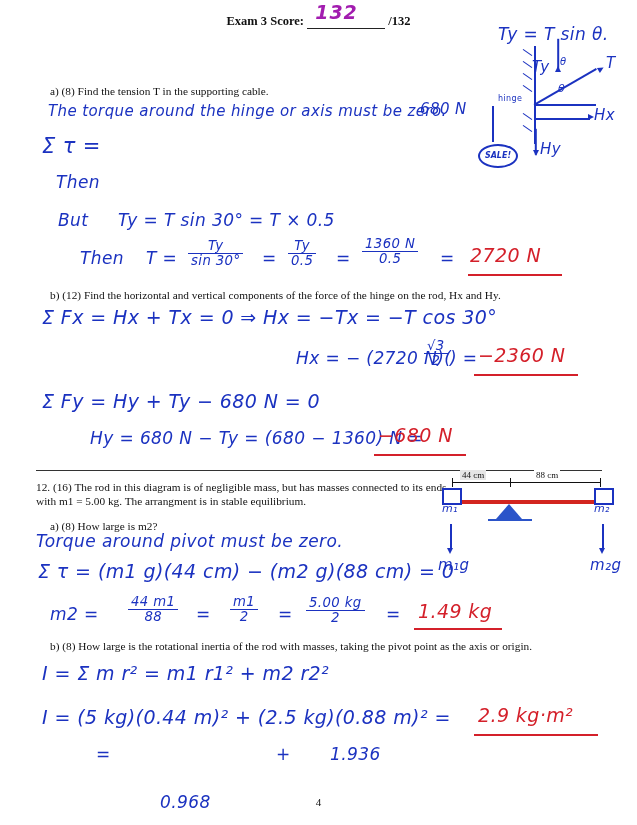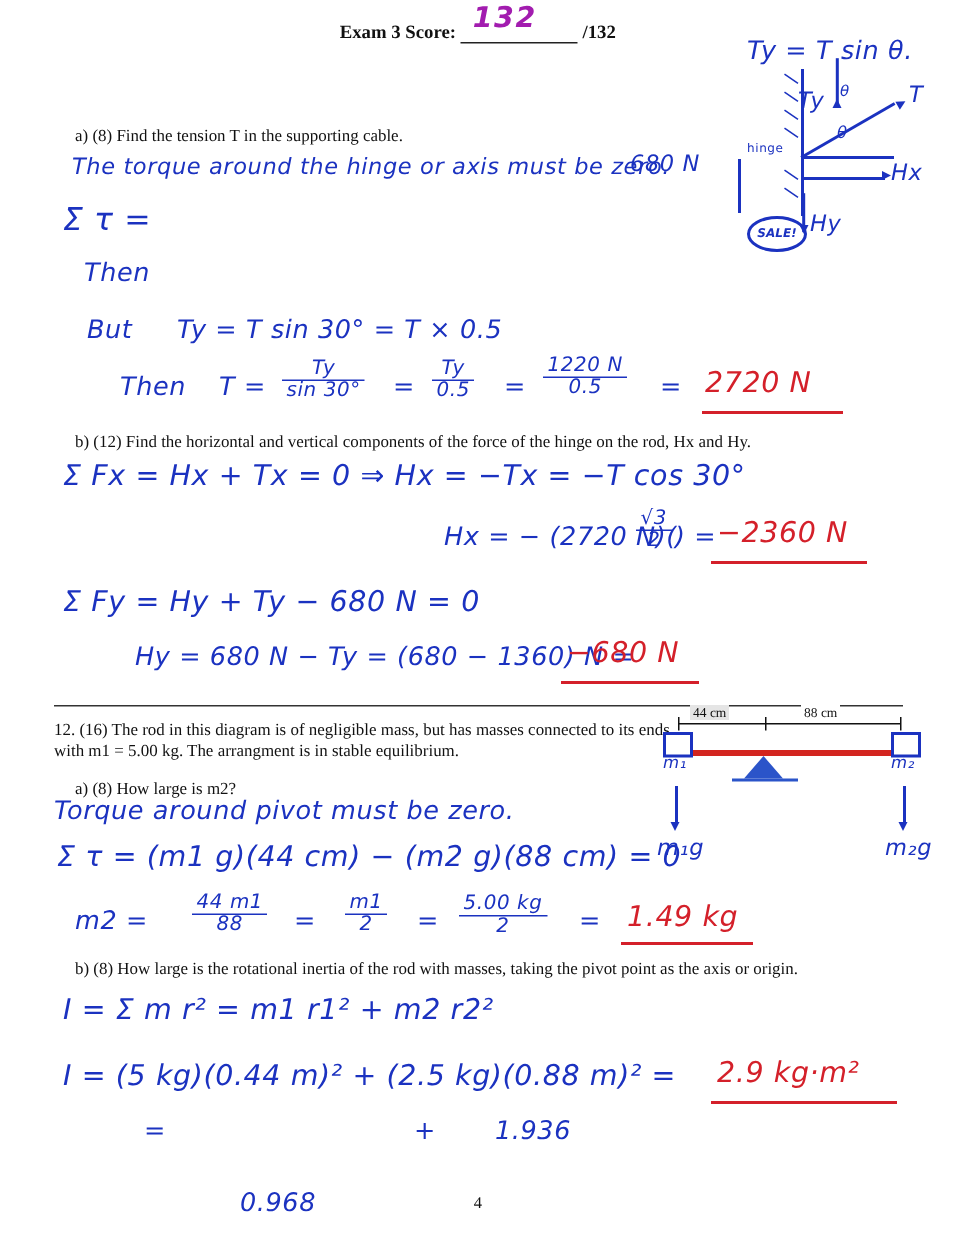--- a/index.html
+++ b/index.html
@@ -90,21 +90,21 @@
   .arrow-head{
     position:absolute;width:0;height:0;
     border-left:6px solid #1b32c0;
     border-top:3.4px solid transparent;
     border-bottom:3.4px solid transparent;
   }
   .sale{
     position:absolute;left:48px;top:116px;width:36px;height:20px;
     border:2px solid #1b32c0;border-radius:50%;
     font-family:"DejaVu Sans", sans-serif;font-size:8px;color:#1b32c0;
-    text-align:center;line-height:20px;font-weight:bold;font-style:italic;margin-left:20px;
+    text-align:center;line-height:20px;font-weight:bold;font-style:italic;
   }
   .hangline{position:absolute;background:#1b32c0;width:1.6px;}
 
   
   .fig2{position:absolute;left:430px;top:474px;width:200px;height:120px;}
   .bar{position:absolute;background:#d3251f;}
   .tri{
     position:absolute;width:0;height:0;
     border-left:13px solid transparent;
     border-right:13px solid transparent;
@@ -192,21 +192,21 @@
   <div class="hw s17" style="left:262px;top:248px;">=</div>
   <div class="hw s17" style="left:288px;top:240px;">
     <span class="frac">
       <span class="num">Ty</span>
       <span class="den">0.5</span>
     </span>
   </div>
   <div class="hw s17" style="left:336px;top:248px;">=</div>
   <div class="hw s17" style="left:362px;top:238px;">
     <span class="frac">
-      <span class="num">1220 N</span>
+      <span class="num">1360 N</span>
       <span class="den">0.5</span>
     </span>
   </div>
   <div class="hw s17" style="left:440px;top:248px;">=</div>
   <div class="hw s19 red" style="left:470px;top:244px;">2720 N</div>
   <div class="uline" style="left:468px;top:274px;width:94px;"></div>
 
   <div class="hw s19" style="left:42px;top:306px;">Σ Fx  =   Hx + Tx    = 0   ⇒   Hx = −Tx = −T cos 30°</div>
 
   <div class="hw s17" style="left:296px;top:348px;">Hx = − (2720 N)(</div>

